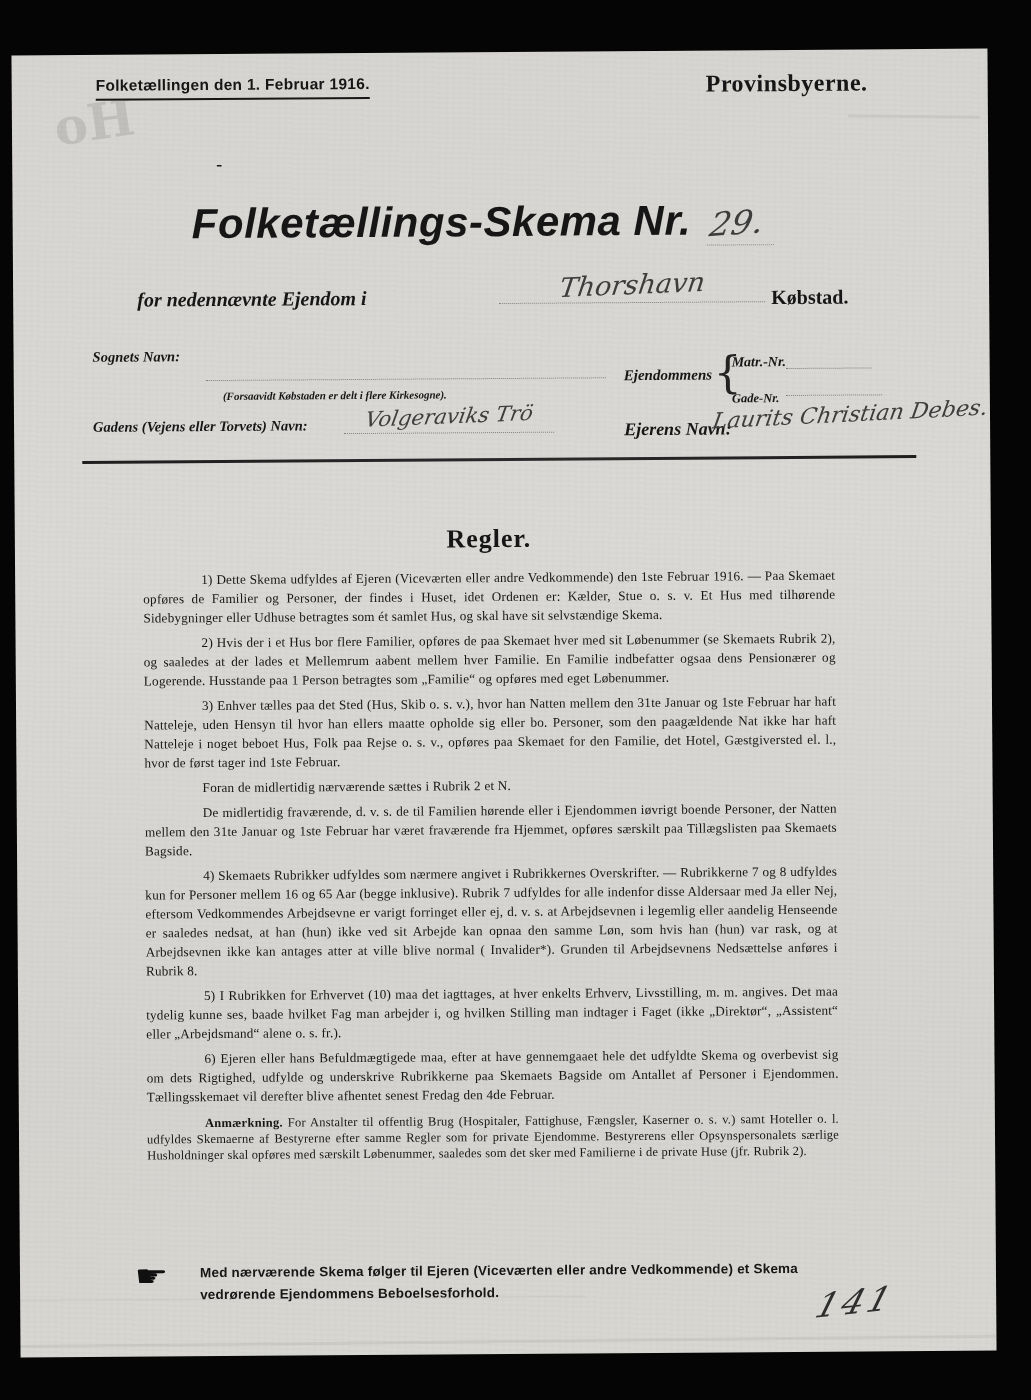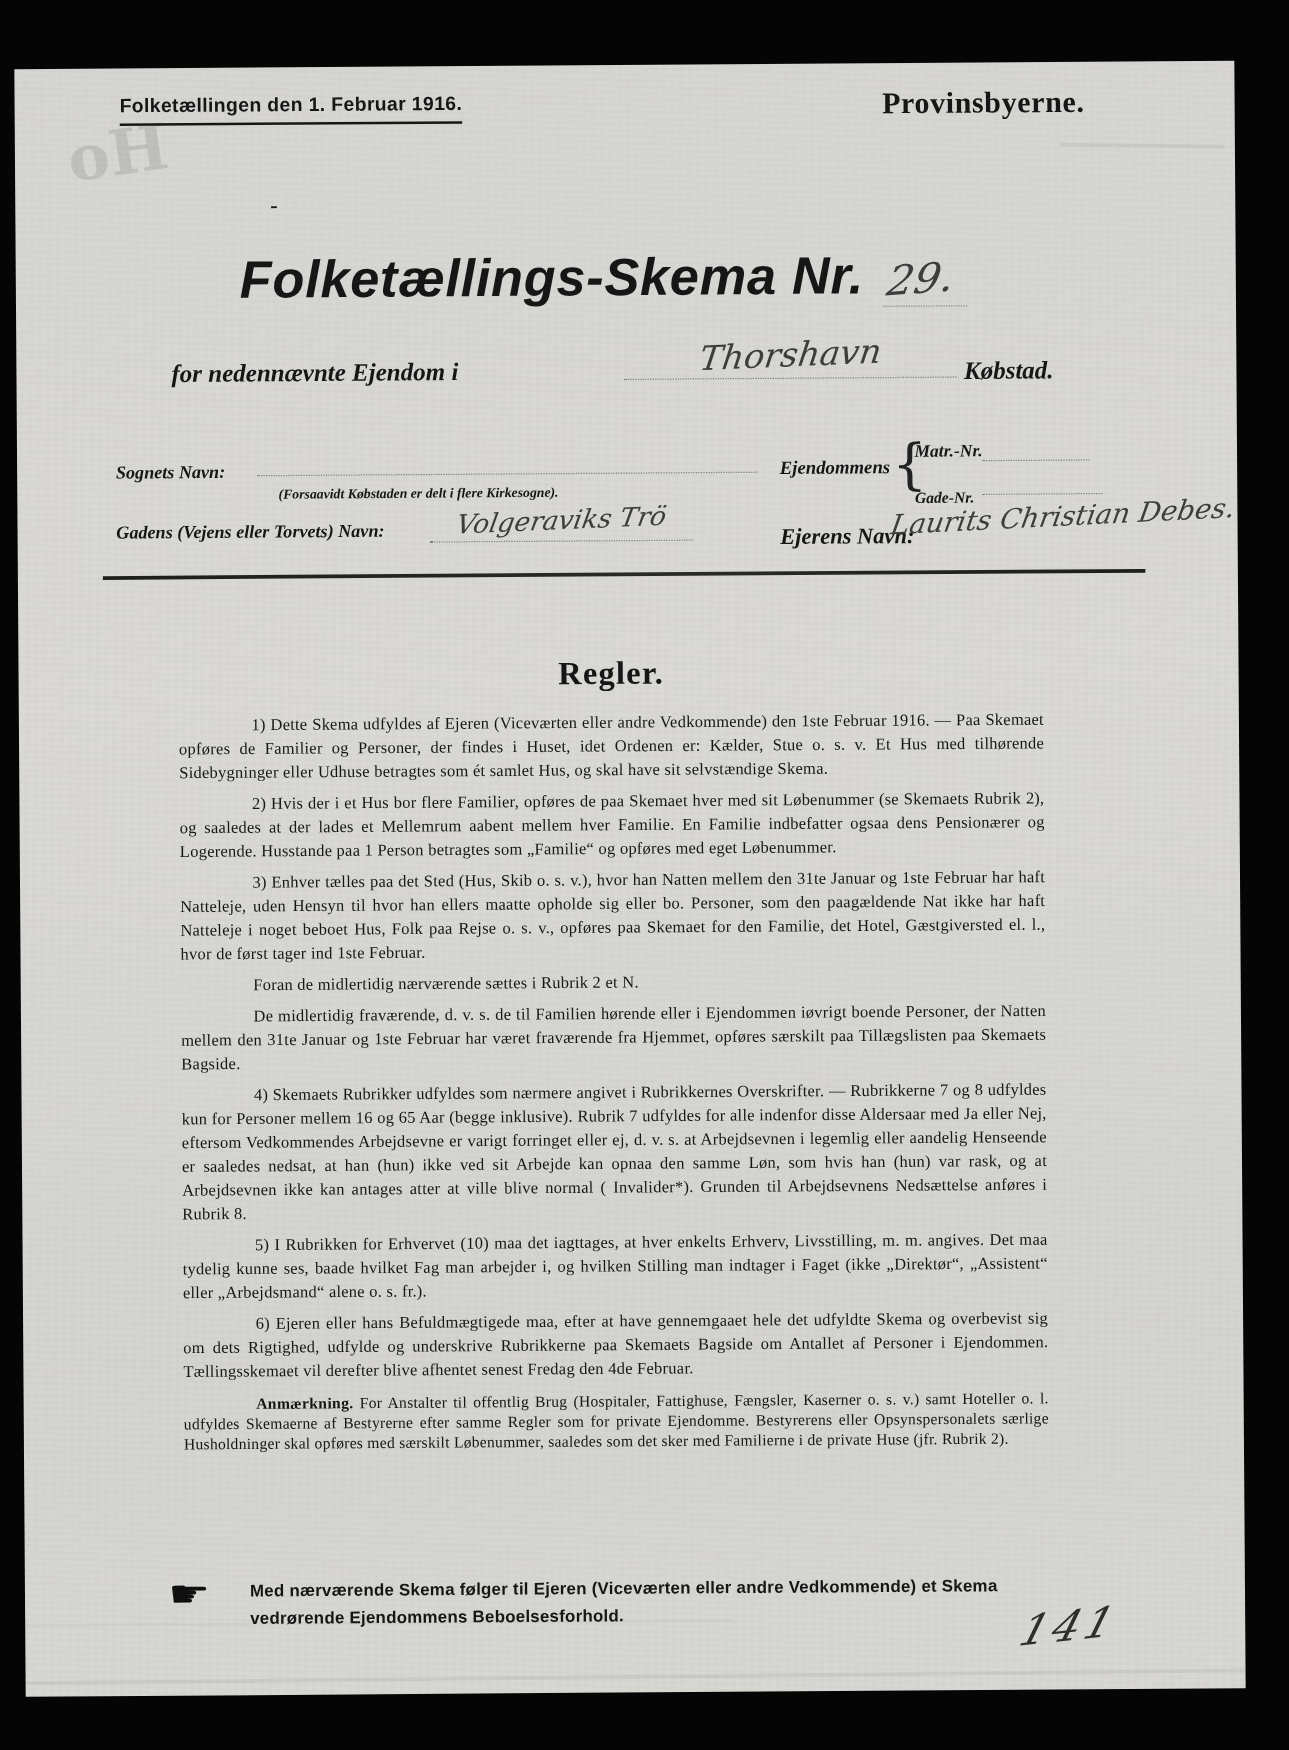--- a/index.html
+++ b/index.html
@@ -42,23 +42,23 @@
   }
   .title-num-wrap{display:inline-block;margin-left:16px;border-bottom:1px dotted #8a8a86;padding:0 10px 2px 4px;}
   .hw{font-family:"DejaVu Serif",serif;font-style:italic;color:#3d3d3d;}
   .title-num{font-size:33px;display:inline-block;transform:skewX(-14deg) rotate(-4deg);}
   .sub-prefix{position:absolute;left:124px;top:234px;font-style:italic;font-weight:bold;font-size:20px;}
   .sub-town-wrap{
     position:absolute;left:486px;top:218px;width:266px;text-align:center;
     border-bottom:1.5px dotted #82827e;padding-bottom:2px;
   }
   .sub-town{font-size:27px;display:inline-block;transform:skewX(-10deg) rotate(-2deg);}
-  .sub-suffix{position:absolute;left:758px;top:236px;font-style:italic;font-weight:bold;font-size:20px;}
+  .sub-suffix{position:absolute;left:758px;top:236px;font-weight:bold;font-size:20px;}
   .lbl{font-style:italic;font-weight:bold;}
-  .f-sognets{position:absolute;left:79px;top:316px;font-size:14.5px;font-family:Liberation Serif, serif;}
+  .f-sognets{position:absolute;left:79px;top:294px;font-size:14.5px;font-family:Liberation Serif, serif;}
   .f-sognets-line{position:absolute;left:192px;top:300px;width:400px;height:26px;border-bottom:1.5px dotted #82827e;}
   .f-sognets-note{position:absolute;left:156px;top:336px;width:330px;text-align:center;font-size:11px;font-style:italic;font-weight:bold;}
   .f-ejd{position:absolute;left:610px;top:316px;font-size:15px;font-style:italic;}
   .f-brace{position:absolute;left:700px;top:296px;font-size:44px;font-weight:normal;color:#222;font-family:"DejaVu Serif",serif;}
   .f-matr{position:absolute;left:718px;top:304px;font-size:14px;}
   .f-matr-line{position:absolute;left:772px;top:294px;width:86px;height:24px;border-bottom:1px dotted #82827e;}
   .f-gade{position:absolute;left:718px;top:331px;font-size:12.5px;margin-top:10px;}
   .f-gade-line{position:absolute;left:772px;top:321px;width:96px;height:24px;border-bottom:1px dotted #82827e;}
   .f-gadens{position:absolute;left:79px;top:364px;font-size:14.5px;}
   .f-gadens-line{position:absolute;left:330px;top:352px;width:210px;height:28px;border-bottom:1.5px dotted #82827e;text-align:center;}

